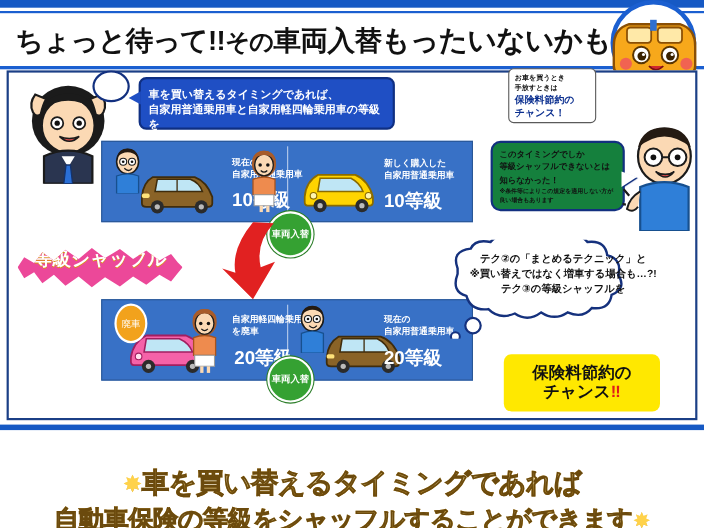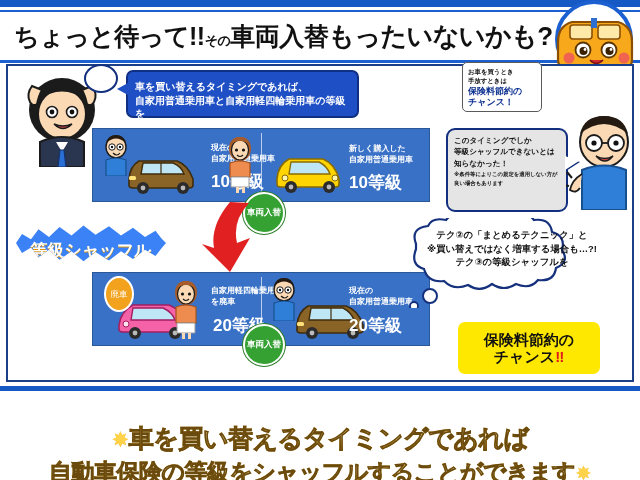--- a/index.html
+++ b/index.html
@@ -15,21 +15,21 @@
   .top-rule{position:absolute;left:0;top:0;width:640px;height:7px;background:#1659c4;}
   .title-bar{
     position:absolute;left:0;top:10px;width:640px;height:48px;
     background:#ffffff;border-top:2px solid #1b5fd0;border-bottom:3px solid #1b5fd0;
     display:flex;align-items:center;
   }
   .title-text{
     margin-left:14px;font-size:26px;font-weight:bold;color:#111;
     letter-spacing:-0.5px;white-space:nowrap;line-height:1;
   }
-  .title-text .sm{font-size:13px;}
+  .title-text .sm{font-size:22px;}
   .title-text .bg{font-size:25px;}
 
   
   .mascot{position:absolute;right:2px;top:0px;width:100px;height:78px;}
 
   
   .frame{
     position:absolute;left:6px;top:64px;width:628px;height:318px;
     border:2px solid #1b3f86;background:#ffffff;box-sizing:border-box;
   }
@@ -58,22 +58,22 @@
   .note-yellow{
     position:absolute;left:462px;top:62px;width:80px;height:50px;
     background:#ffffff;border:1px solid #5a5a5a;border-radius:5px;
     padding:4px 5px;box-sizing:border-box;
   }
   .note-yellow .l1,.note-yellow .l2{font-size:6.4px;font-weight:bold;color:#111;line-height:1.45;}
   .note-yellow .l3,.note-yellow .l4{font-size:9px;font-weight:bold;color:#0b2f8f;line-height:1.25;}
 
   
   .bubble-white{
-    position:absolute;left:446px;top:128px;width:122px;height:84px;
-    background:#e5e5e5;border:2px solid #12307f;border-radius:9px;
+    position:absolute;left:446px;top:128px;width:122px;height:64px;
+    background:#15803d;border:2px solid #12307f;border-radius:9px;
     padding:5px 6px;box-sizing:border-box;
   }
   .bubble-white .bw-line{font-size:7.6px;font-weight:bold;color:#111;line-height:1.5;}
   .bubble-white .bw-note{font-size:5.4px;font-weight:bold;color:#111;line-height:1.35;margin-top:2px;}
   .bubble-white .tail{
     position:absolute;right:-13px;top:26px;width:0;height:0;
     border-top:5px solid transparent;border-bottom:9px solid transparent;
     border-left:14px solid #ffffff;filter:drop-shadow(1px 1px 0 #12307f);
   }
 
@@ -111,22 +111,22 @@
   .badge-orange{
     position:absolute;left:104px;top:276px;width:26px;height:32px;border-radius:50%;
     background:#f2a21c;border:2px solid #ffffff;
     display:flex;align-items:center;justify-content:center;
   }
   .badge-orange span{color:#ffffff;font-size:8.5px;font-weight:normal;line-height:1.05;text-align:center;}
 
   
   .shuffle-label{
     position:absolute;left:16px;top:224px;width:150px;height:38px;
-    background:#3b82f6;color:#ffffff;font-size:17px;font-weight:bold;
-    display:flex;align-items:flex-end;justify-content:center;
+    background:#ec4899;color:#ffffff;font-size:17px;font-weight:bold;
+    display:flex;align-items:flex-start;justify-content:center;
     clip-path:polygon(0% 50%,4% 26%,10% 40%,15% 14%,22% 34%,29% 8%,37% 30%,45% 4%,53% 28%,62% 6%,70% 30%,78% 10%,86% 34%,93% 18%,97% 38%,100% 50%,97% 64%,93% 84%,86% 68%,78% 92%,70% 72%,62% 96%,53% 74%,45% 98%,37% 72%,29% 94%,22% 68%,15% 88%,10% 62%,4% 76%);
     text-shadow:0 1px 0 #d89410;
   }
 
   
   .red-arrow{position:absolute;left:200px;top:198px;width:78px;height:78px;}
 
   
   .thought{position:absolute;left:386px;top:218px;width:250px;height:90px;}
   .thought-txt{

